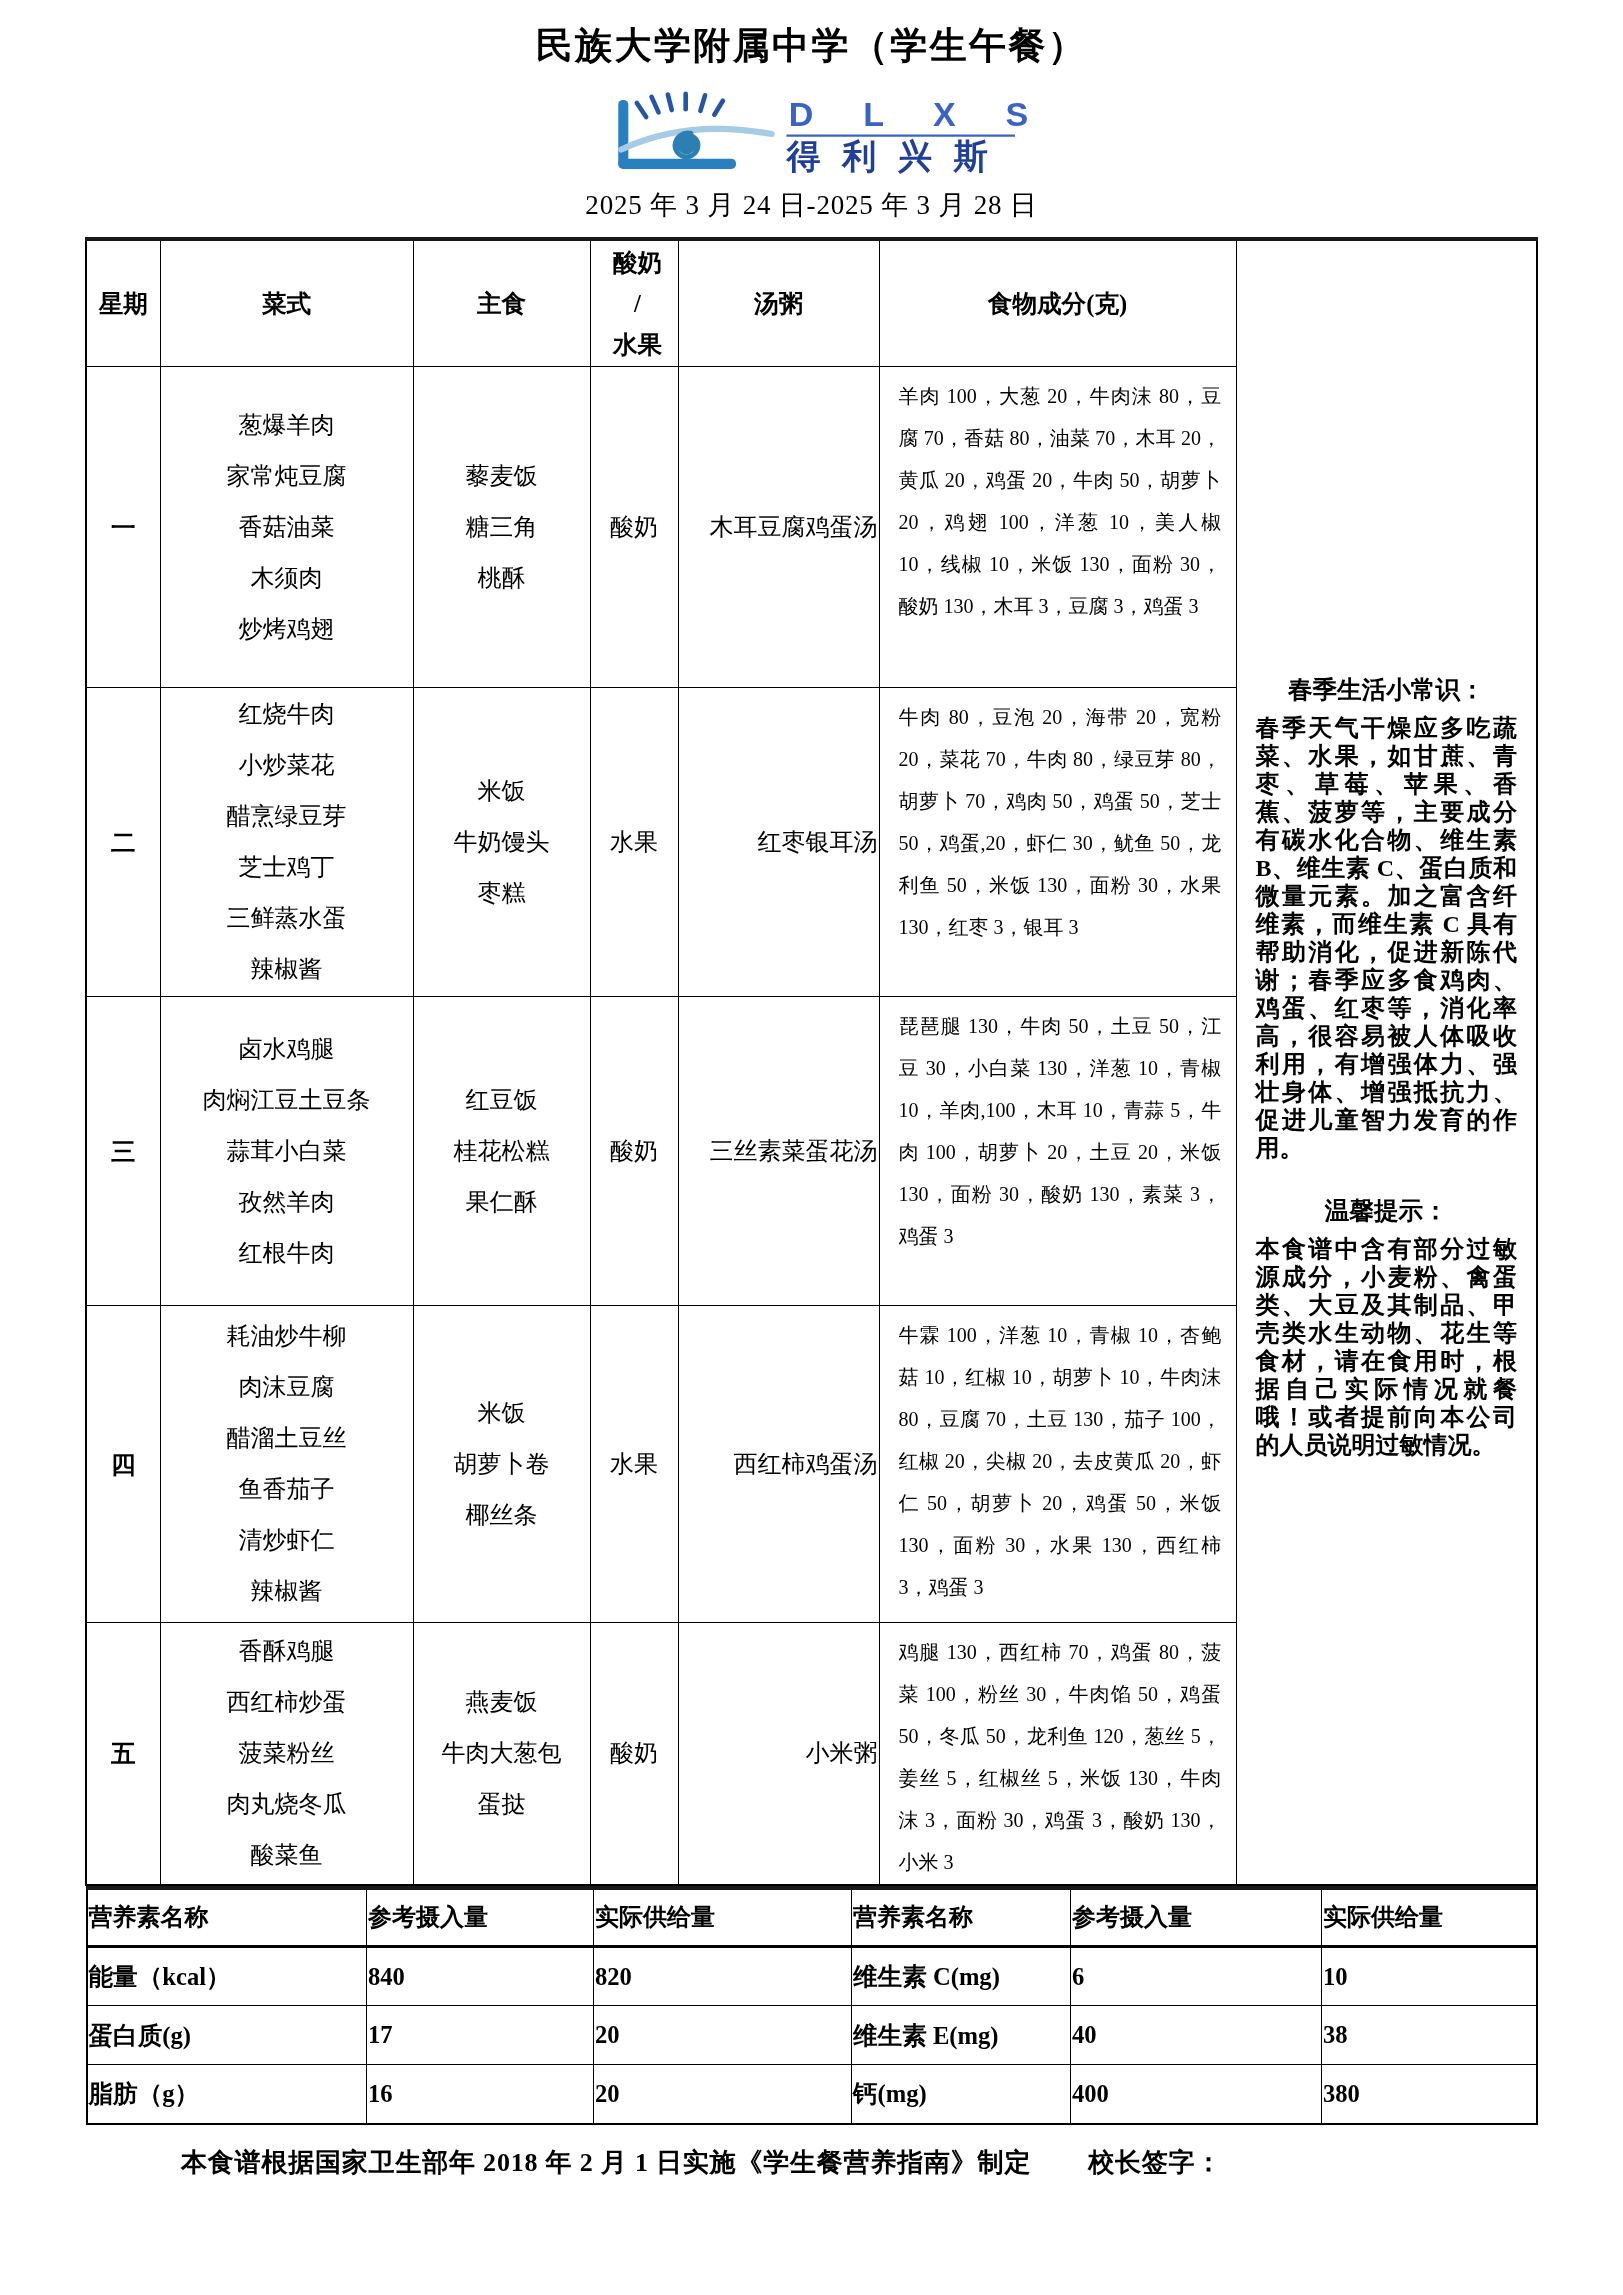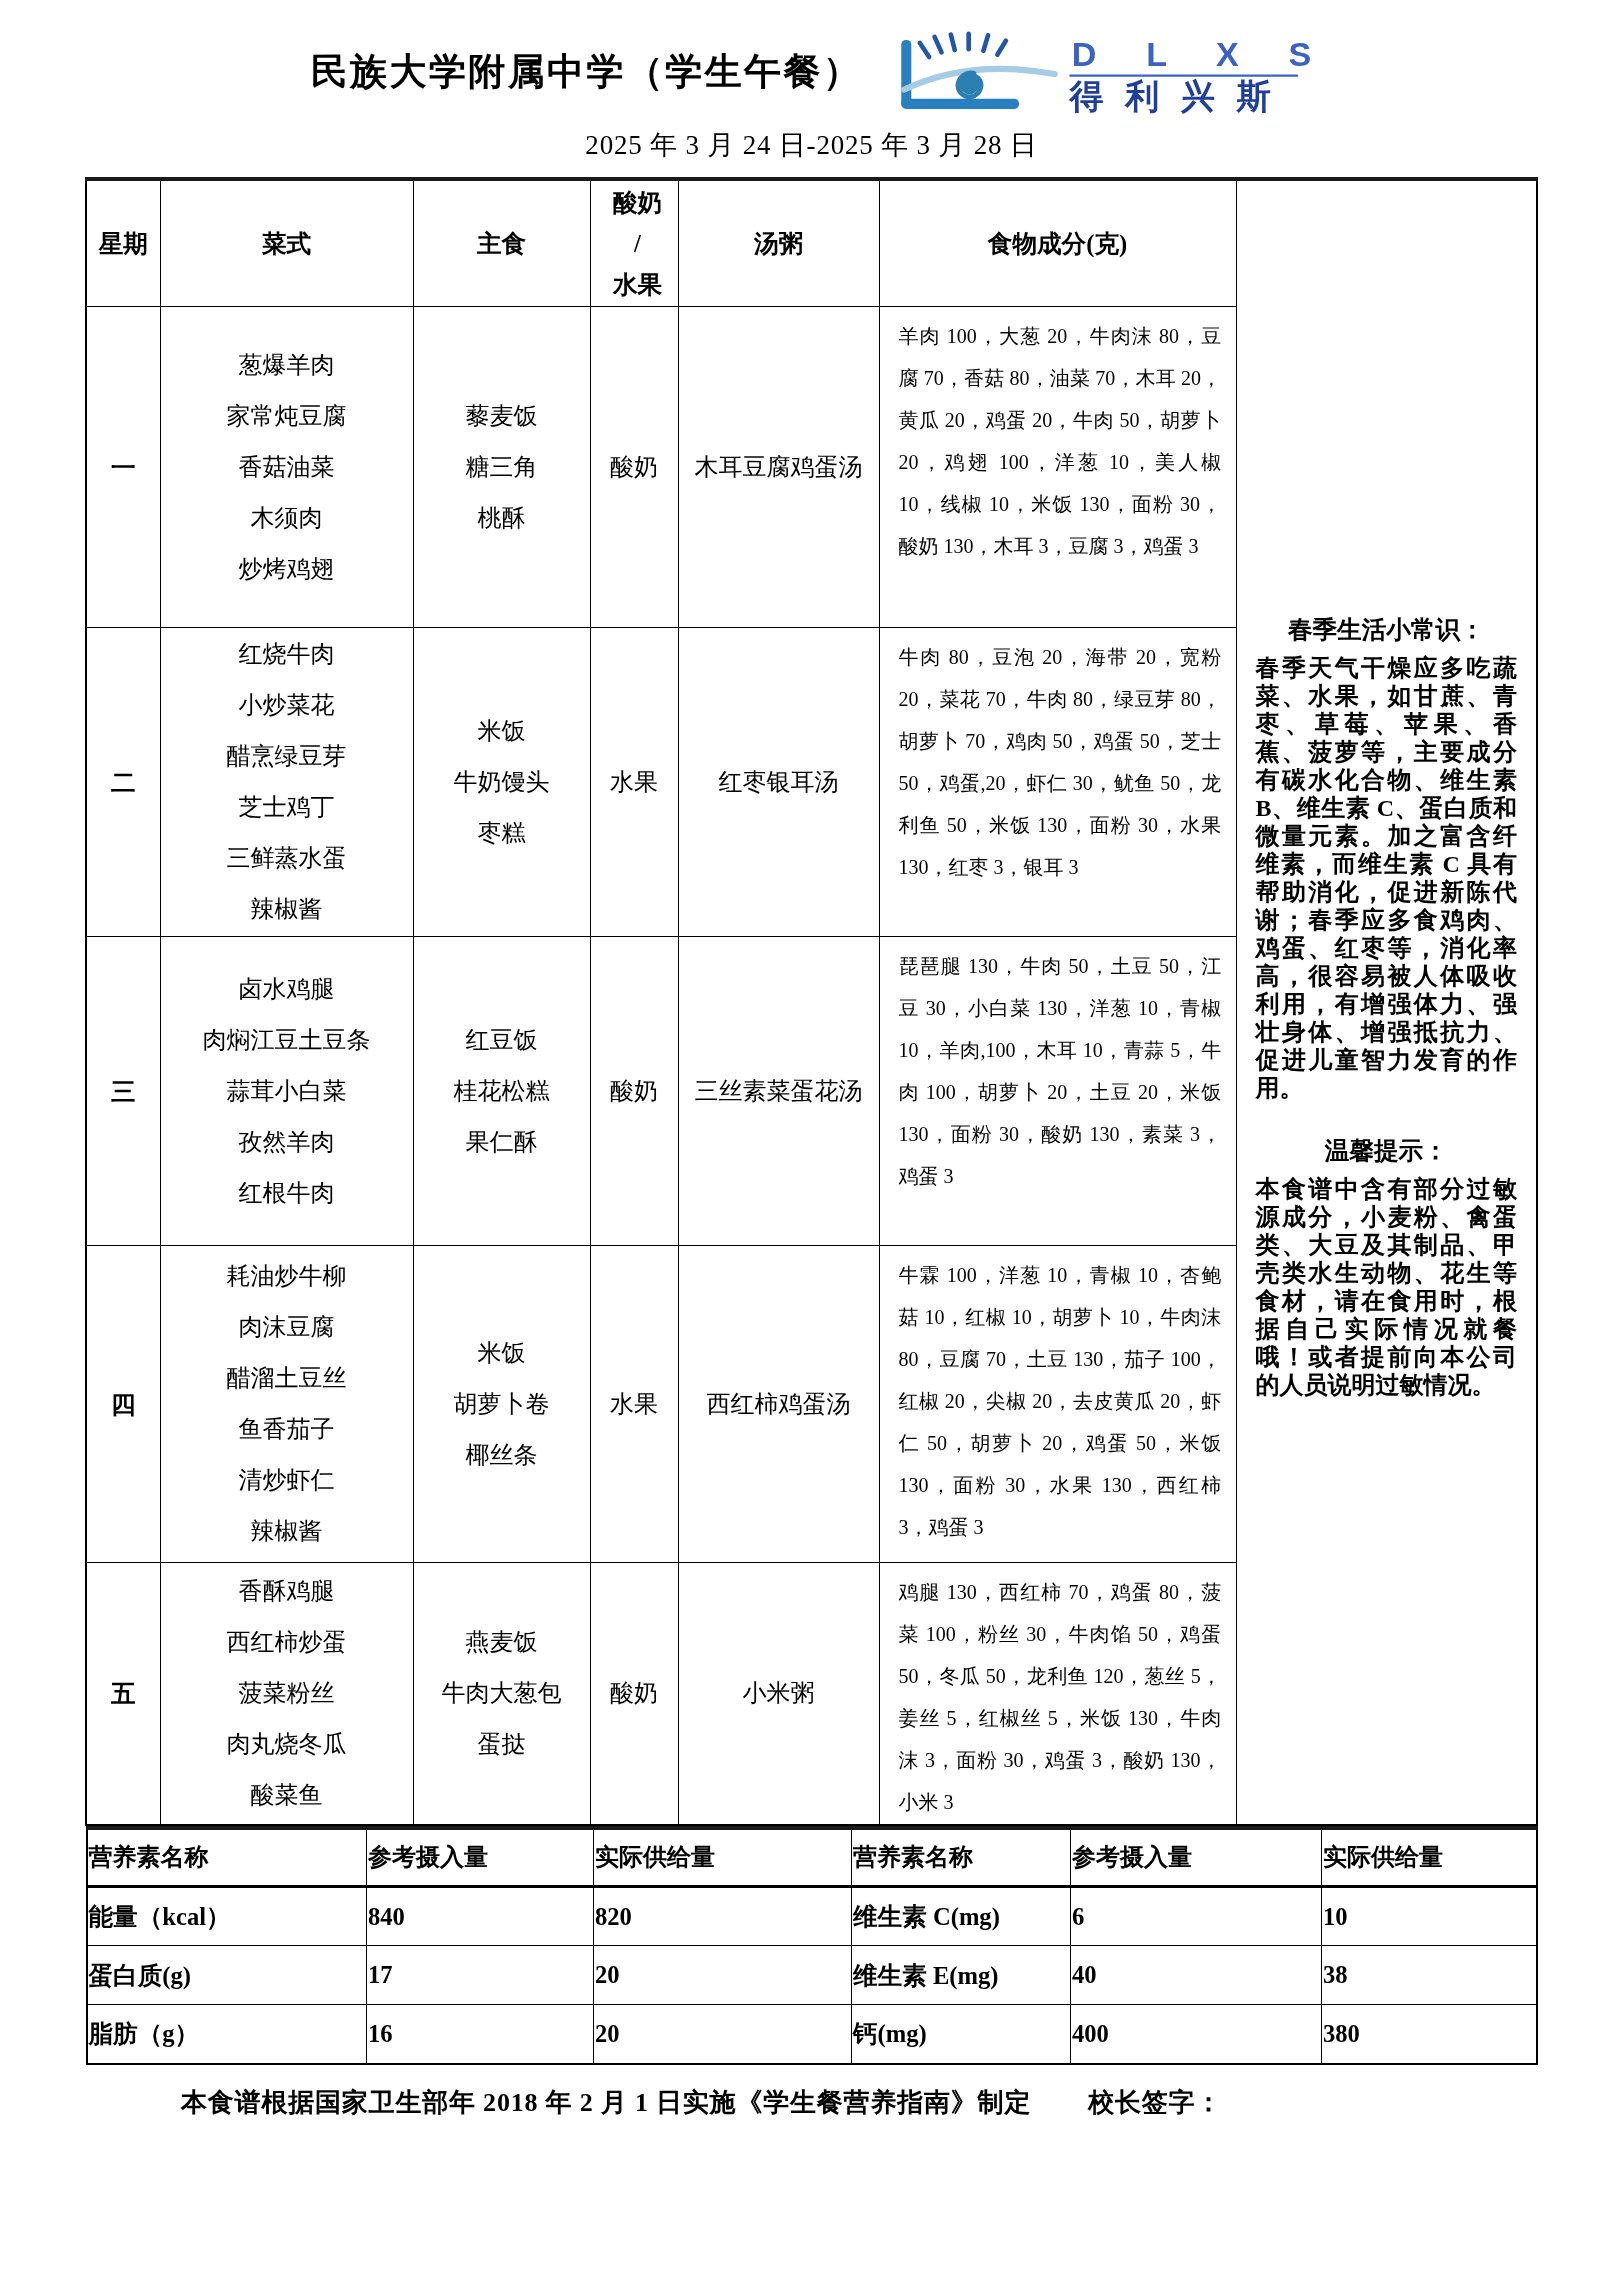--- a/index.html
+++ b/index.html
@@ -7,21 +7,21 @@
     width:1623px;height:2295px;
     font-family:"Liberation Serif","DejaVu Serif",serif;
     color:#000;
     -webkit-font-smoothing:antialiased;
   }
   .page{position:relative;width:1623px;height:2295px;overflow:hidden;}
 
   
   .header-row{
     display:flex;justify-content:center;align-items:center;
-    gap:16px;padding-top:20.6px;
+    gap:10px;padding-top:20.6px;flex-direction:column;
   }
   .page-title{
     font-size:37px;font-weight:bold;letter-spacing:2.4px;white-space:nowrap;
   }
   .logo-box{width:434px;height:103px;flex:0 0 auto;}
   .subtitle{
     text-align:center;font-size:27px;margin-top:3.2px;letter-spacing:0.8px;
   }
 
   
@@ -31,21 +31,21 @@
     border:2.4px solid #000;border-top:4.8px solid #1a1a1a;
   }
   .menu td{border:1.6px solid #000;overflow:hidden;}
   .menu tr.head td{
     font-weight:bold;font-size:24.6px;text-align:center;vertical-align:middle;
   }
   .menu td.yog-head{text-align:left;padding-left:8px;font-size:24px;line-height:41px;}
   .day-cell{font-weight:bold;font-size:24.6px;text-align:center;vertical-align:middle;}
   .list-cell{text-align:center;font-size:24px;line-height:51px;vertical-align:middle;}
   .yogurt-cell{text-align:center;font-size:24px;vertical-align:middle;}
-  .soup-cell{text-align:center;font-size:24px;vertical-align:middle;line-height:41px;}
+  .soup-cell{text-align:right;font-size:24px;vertical-align:middle;line-height:41px;}
   .soup-small{font-size:24px;}
   .comp-cell{vertical-align:top;padding:8px 14.3px 0 19px;}
   .comp-inner{font-size:20px;line-height:42px;text-align:justify;overflow:hidden;}
 
   
   .tips-cell{vertical-align:top;padding:17.4px 19px;}
   .tips-title{font-weight:bold;font-size:24.6px;line-height:48px;}
   .tips-body{font-size:24px;line-height:28px;text-align:justify;}
   .notice-title{margin-top:25px;}
 

